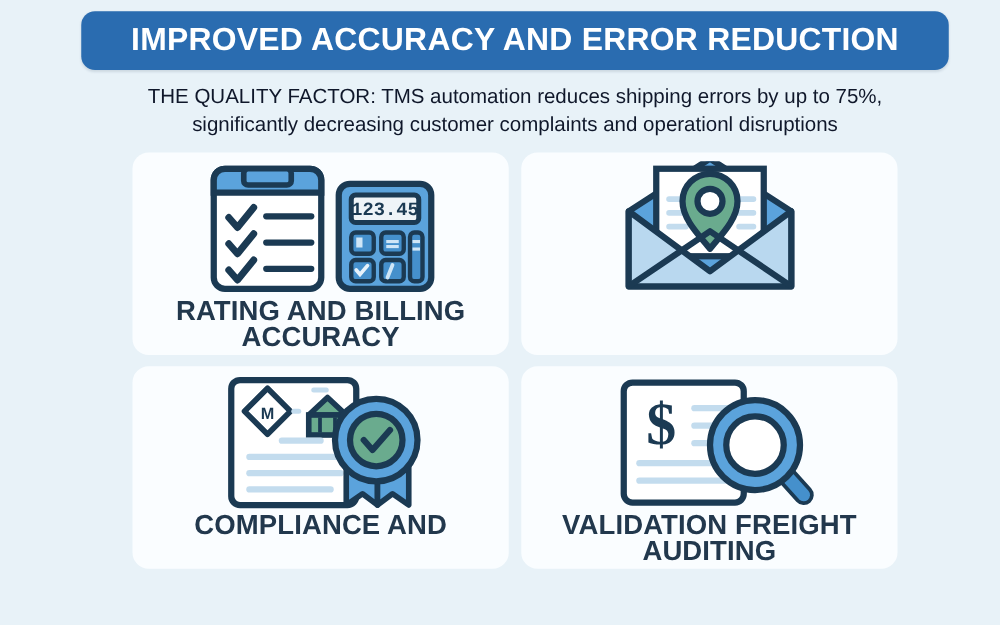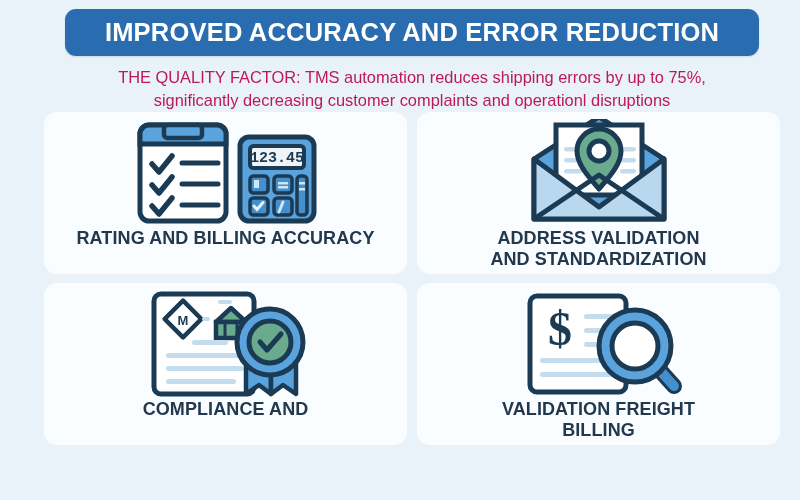--- a/index.html
+++ b/index.html
@@ -33,49 +33,50 @@
     font-weight:bold;
     letter-spacing:.2px;
     white-space:nowrap;
   }
 
   
   .subtitle {
     margin-top:10px;
     width:660px;
     text-align:center;
-    color:#be185d;
+    color:#0f172a;
     font-size:16.4px;
     line-height:23px;
     font-weight:400;
   }
 
   
   .grid {
-    width:736px;
+    margin-top:10px;
+    width:612px;
     display:grid;
     grid-template-columns:1fr 1fr;
     grid-template-rows:162px 162px;
     gap:9px 10px;
   }
   .card {
     background:#fafdff;
     border-radius:13px;
     display:flex; flex-direction:column;
     align-items:center; justify-content:flex-start;
     padding-top:6px;
     overflow:hidden;
   }
   .card-icon {
     height:110px;
     display:flex; align-items:center; justify-content:center;
   }
   .card-label {
     color:#22384d;
-    font-size:18px;
+    font-size:22px;
     font-weight:bold;
     text-align:center;
     line-height:21px;
     letter-spacing:.1px;
     padding:0 8px;
   }
   .card-label .l2 { display:block; }
 </style>
 </head>
 <body>
@@ -148,24 +149,20 @@
           <rect x="112" y="39" width="20" height="4.5" rx="2.2" fill="#c3dcee"></rect>
           <rect x="116" y="50" width="16" height="4.5" rx="2.2" fill="#c3dcee"></rect>
 
           <path d="M95 10 a22 22 0 0 1 22 22 c0 15 -15 29 -22 38 c-7 -9 -22 -23 -22 -38 a22 22 0 0 1 22 -22 z" fill="#6aab8e" stroke="#1b3a53" stroke-width="5" stroke-linejoin="round"></path>
           <circle cx="95" cy="32" r="10" fill="#ffffff" stroke="#1b3a53" stroke-width="5"></circle>
 
           <path d="M30 40 L95 88 L160 40 L160 100 L30 100 Z" fill="#b9d8ef" stroke="#1b3a53" stroke-width="5" stroke-linejoin="round"></path>
           <path d="M30 100 L95 56 L160 100" fill="none" stroke="#1b3a53" stroke-width="5" stroke-linejoin="round"></path>
         </svg>
       </div>
-      <div class="card-label">
-        <span>ADDRESS VALIDATION</span>
-        <span class="l2">AND STANDARDIZATION</span>
-      </div>
     </div>
 
     <div class="card">
       <div class="card-icon">
         <svg width="200" height="108" viewBox="0 0 200 108">
 
           <rect x="28" y="4" width="100" height="100" rx="7" fill="#ffffff" stroke="#1b3a53" stroke-width="5"></rect>
 
           <rect x="44" y="16" width="26" height="26" transform="rotate(45 57 29)" fill="none" stroke="#1b3a53" stroke-width="4.5" stroke-linejoin="round"></rect>
           <text x="57" y="35" text-anchor="middle" font-family="'Liberation Sans', sans-serif" font-size="13" font-weight="bold" fill="#1b3a53">M</text>
@@ -213,18 +210,18 @@
 
           <line x1="152" y1="76" x2="170" y2="96" stroke="#1b3a53" stroke-width="16" stroke-linecap="round"></line>
           <line x1="152" y1="76" x2="170" y2="96" stroke="#4590cc" stroke-width="10" stroke-linecap="round"></line>
 
           <circle cx="131" cy="56" r="36" fill="#5ba3dc" stroke="#1b3a53" stroke-width="5"></circle>
           <circle cx="131" cy="56" r="23" fill="#ffffff" stroke="#1b3a53" stroke-width="5"></circle>
         </svg>
       </div>
       <div class="card-label">
         <span>VALIDATION FREIGHT</span>
-        <span class="l2">BILLING</span>
+        <span class="l2">AUDITING</span>
       </div>
     </div>
 
   </div>
 </div>
 
 </body></html>

